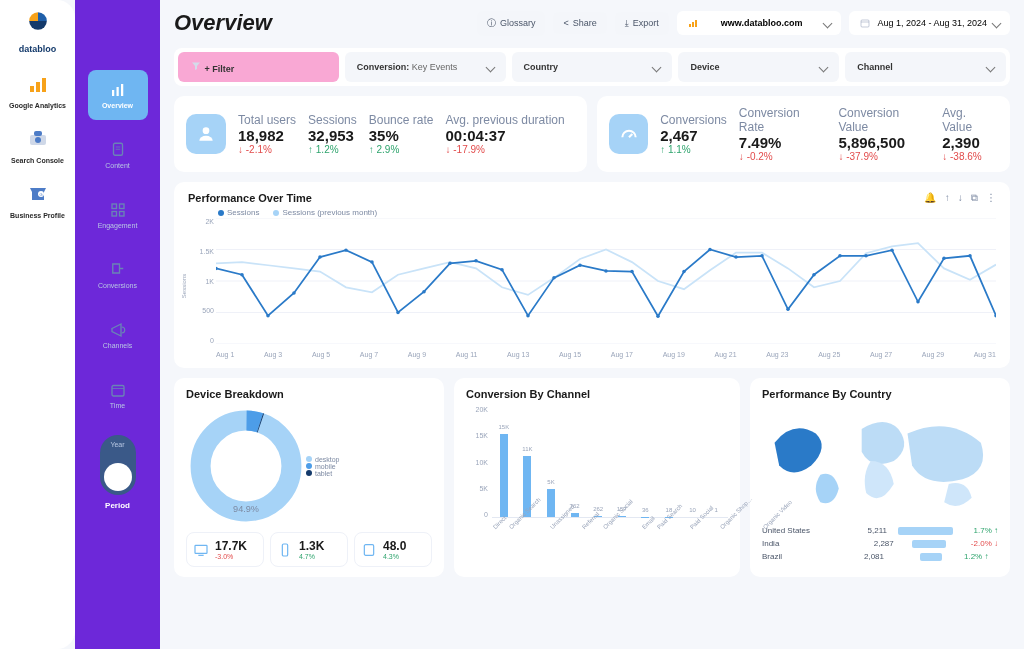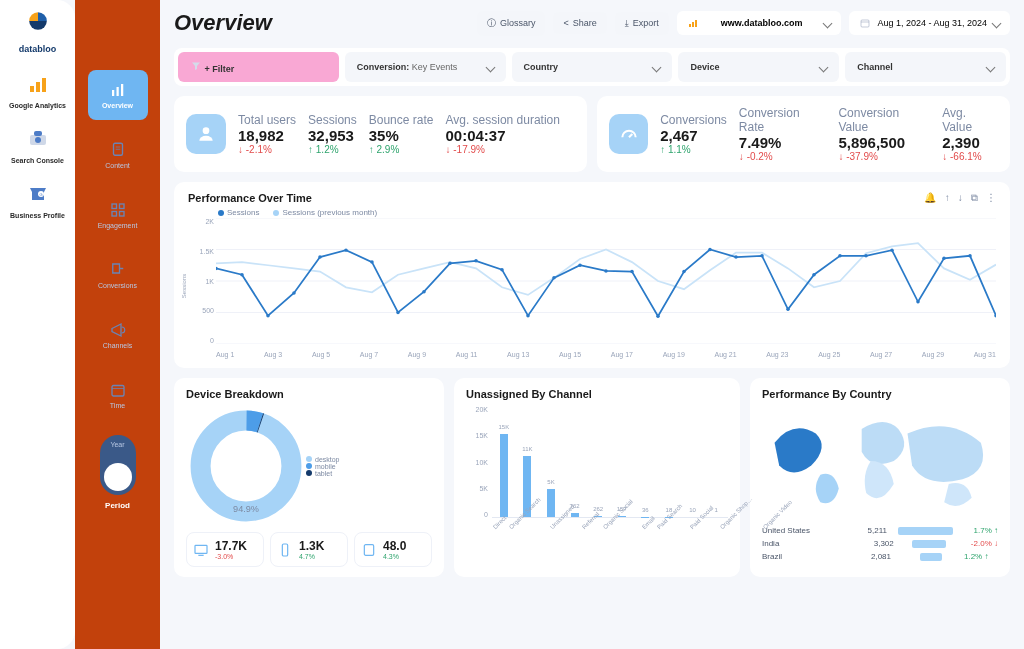--- a/index.html
+++ b/index.html
@@ -5,21 +5,21 @@
 * { margin:0; padding:0; box-sizing:border-box; font-family:'Segoe UI', Arial, sans-serif; }
 body { background:#f5f7fb; width:1024px; height:649px; overflow:hidden; display:flex; }
 .rail-left { width:75px; background:#fff; display:flex; flex-direction:column; align-items:center; padding-top:10px; border-radius:0 18px 18px 0; }
 .logo { width:44px; height:44px; display:flex; flex-direction:column; align-items:center; }
 .logo svg { width:28px; height:28px; }
 .logo-text { font-size:9px; font-weight:700; color:#143a6b; margin-top:12px; }
 .rail-item { width:60px; text-align:center; margin-top:18px; cursor:pointer; }
 .rail-item.active { background:#fff; border-radius:12px; }
 .rail-item .lbl { font-size:7px; color:#2a2a2a; font-weight:600; margin-top:2px; }
 .rail-icon { width:24px; height:24px; display:inline-block; }
-.rail-mid { width:85px; background:#c2410c; display:flex; flex-direction:column; align-items:center; padding-top:70px; }
+.rail-mid { width:85px; background:#6d28d9; display:flex; flex-direction:column; align-items:center; padding-top:70px; }
 .mid-item { width:60px; height:50px; text-align:center; margin-bottom:10px; cursor:pointer; display:flex; flex-direction:column; align-items:center; justify-content:center; border-radius:8px; }
 .mid-item.active { background:#6fb6f2; }
 .mid-item .lbl { font-size:7px; color:#b8c7e3; margin-top:3px; }
 .mid-item svg { width:18px; height:18px; }
 .mid-toggle { margin-top:5px; width:36px; height:60px; background:#3a5988; border-radius:18px; position:relative; }
 .mid-toggle .knob { width:28px; height:28px; background:#fff; border-radius:50%; position:absolute; left:4px; bottom:4px; }
 .mid-toggle .tlbl { font-size:7px; color:#b8c7e3; position:absolute; width:36px; text-align:center; }
 .mid-toggle .top { top:6px; }
 .period-caption { font-size:8px; color:#fff; font-weight:700; margin-top:6px; }
 .main { flex:1; padding:10px 14px; overflow:hidden; }
@@ -245,21 +245,21 @@
           <span class="kpi-label">Sessions</span>
           <span class="kpi-value">32,953</span>
           <span class="kpi-delta up arr up">1.2%</span>
         </div>
       <div class="kpi-block">
           <span class="kpi-label">Bounce rate</span>
           <span class="kpi-value">35%</span>
           <span class="kpi-delta up arr up">2.9%</span>
         </div>
       <div class="kpi-block">
-          <span class="kpi-label">Avg. session duration</span>
+          <span class="kpi-label">Avg. previous duration</span>
           <span class="kpi-value">00:04:37</span>
           <span class="kpi-delta down arr">-17.9%</span>
         </div>
     </div>
     <div class="kpi-card">
       <div class="kpi-icon">
           <svg width="20" height="20" viewBox="0 0 24 24">
             <path d="M4 16 a8 8 0 0 1 16 0" fill="none" stroke="#fff" stroke-width="2.5"></path>
             <line x1="12" y1="16" x2="16" y2="12" stroke="#fff" stroke-width="2.5"></line>
           </svg>
@@ -275,21 +275,21 @@
           <span class="kpi-delta down arr">-0.2%</span>
         </div>
       <div class="kpi-block">
           <span class="kpi-label">Conversion Value</span>
           <span class="kpi-value">5,896,500</span>
           <span class="kpi-delta down arr">-37.9%</span>
         </div>
       <div class="kpi-block">
           <span class="kpi-label">Avg. Value</span>
           <span class="kpi-value">2,390</span>
-          <span class="kpi-delta down arr">-66.1%</span>
+          <span class="kpi-delta down arr">-38.6%</span>
         </div>
     </div>
   </div>
 
   <div class="chart-card">
     <div class="chart-head">
       <div class="chart-title">Performance Over Time</div>
       <div class="chart-actions">
         <span>🔔</span>
         <span>↑</span>
@@ -416,21 +416,21 @@
             </svg>
             <div>
               <div class="dev-val">48.0</div>
               <div class="dev-delta" style="color:#2ea46d">4.3%</div>
             </div>
           </div>
       </div>
     </div>
 
     <div class="panel" style="flex:1">
-      <div class="panel-title">Unassigned By Channel</div>
+      <div class="panel-title">Conversion By Channel</div>
       <div class="bars">
         <div class="yax">
           <span>20K</span>
             <span>15K</span>
             <span>10K</span>
             <span>5K</span>
             <span>0</span>
         </div>
         <div class="plot" id="barPlot">
             <div class="bar" style="height:75%">
@@ -492,26 +492,26 @@
       </svg>
       <div class="ctab" id="countryRows">
           <div class="country-row">
             <span style="width:80px">United States</span>
             <span style="width:34px;text-align:right">5,211</span>
             <div class="cbar" style="width:55.00000000000001px"></div>
             <span style="width:34px;text-align:right;color:#2ea46d">1.7% ↑</span>
           </div>
           <div class="country-row">
             <span style="width:80px">India</span>
-            <span style="width:34px;text-align:right">3,302</span>
+            <span style="width:34px;text-align:right">2,287</span>
             <div class="cbar" style="width:34.650000000000006px"></div>
             <span style="width:34px;text-align:right;color:#e24b4b">-2.0% ↓</span>
           </div>
           <div class="country-row">
             <span style="width:80px">Brazil</span>
-            <span style="width:34px;text-align:center">2,081</span>
+            <span style="width:34px;text-align:left">2,081</span>
             <div class="cbar" style="width:22px"></div>
             <span style="width:34px;text-align:left;color:#2ea46d">1.2% ↑</span>
           </div>
         </div>
     </div>
   </div>
 </div>
 
 </body></html>

